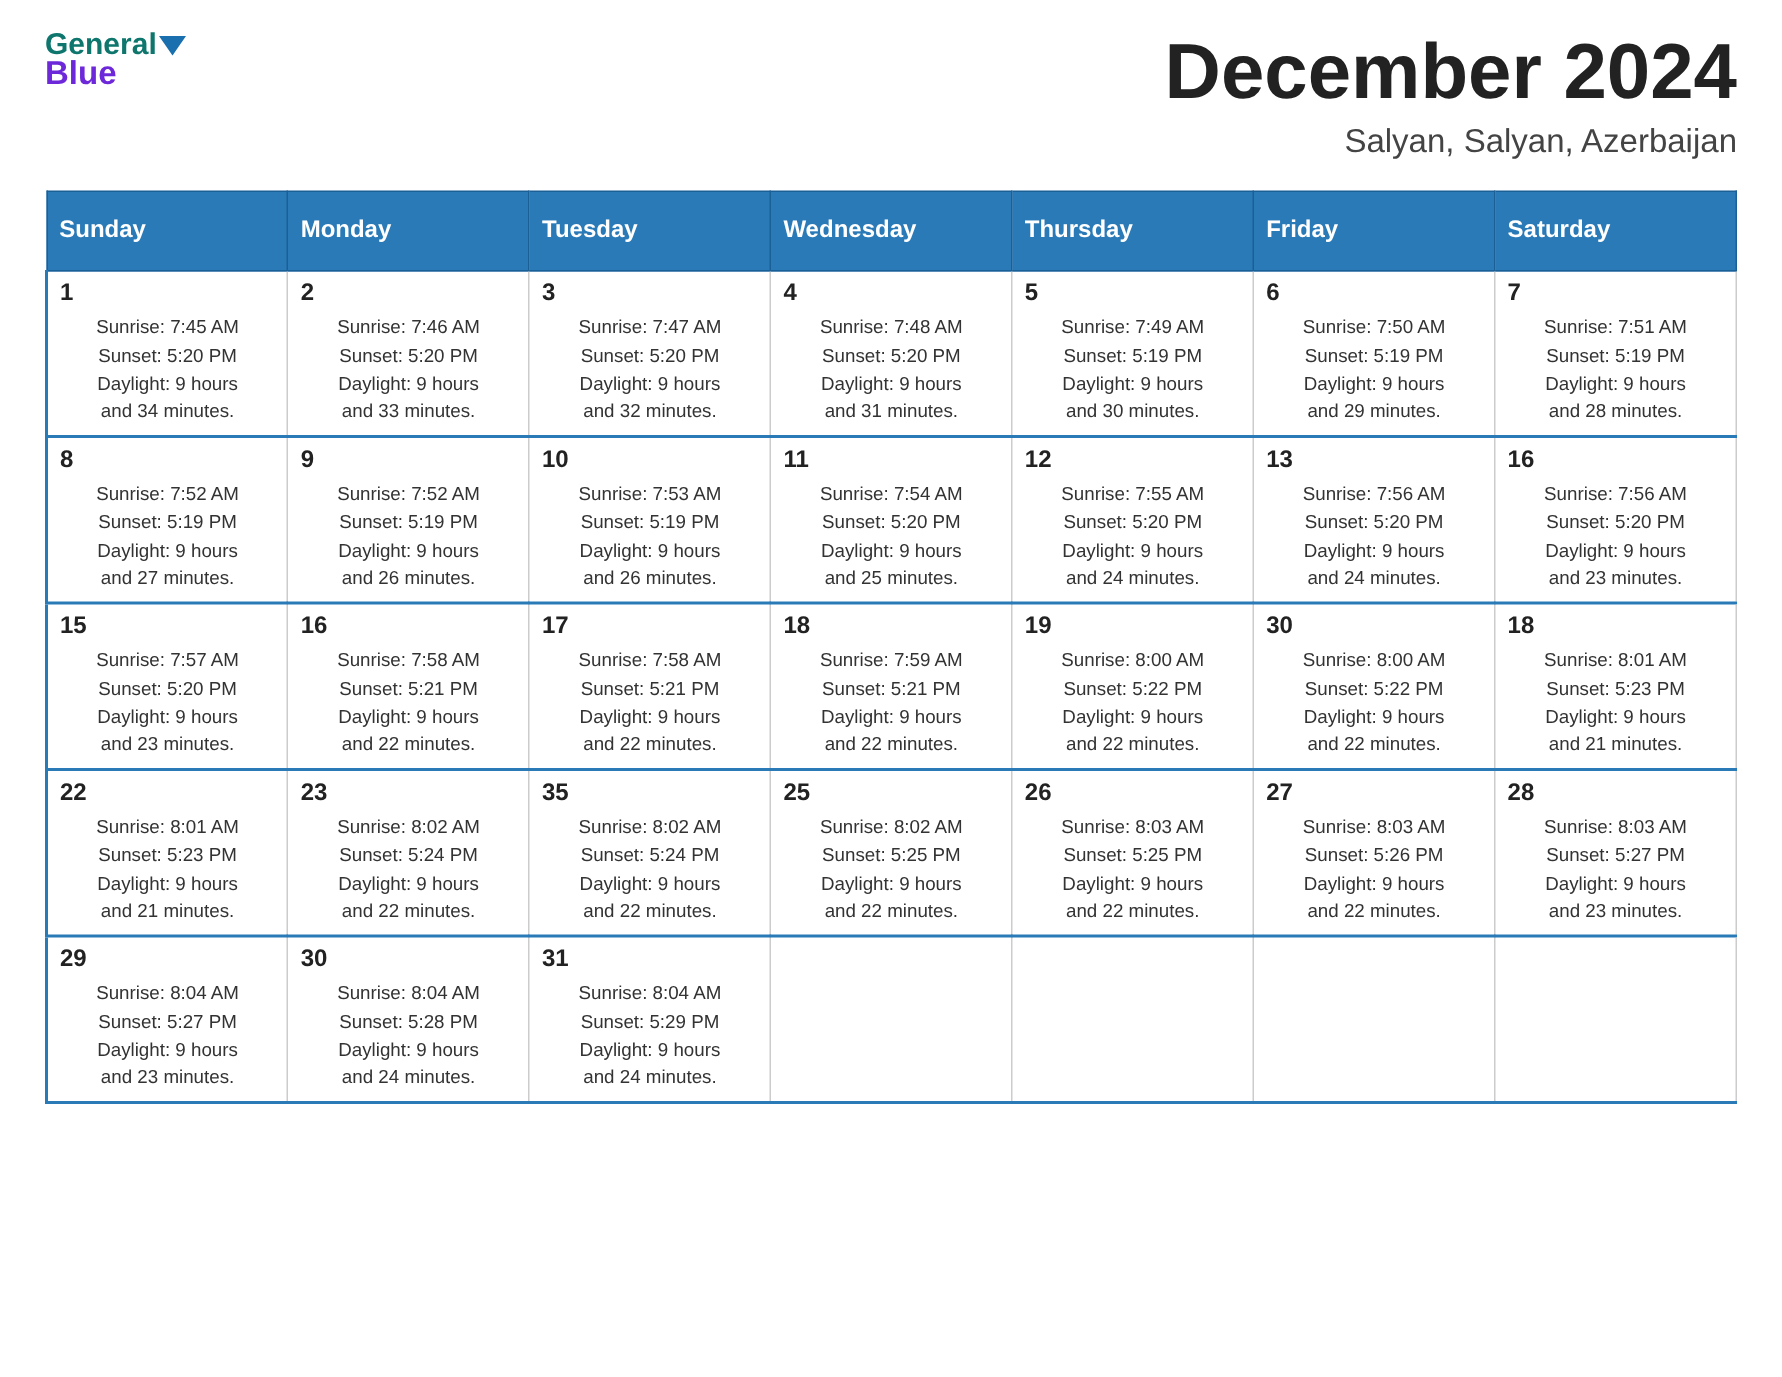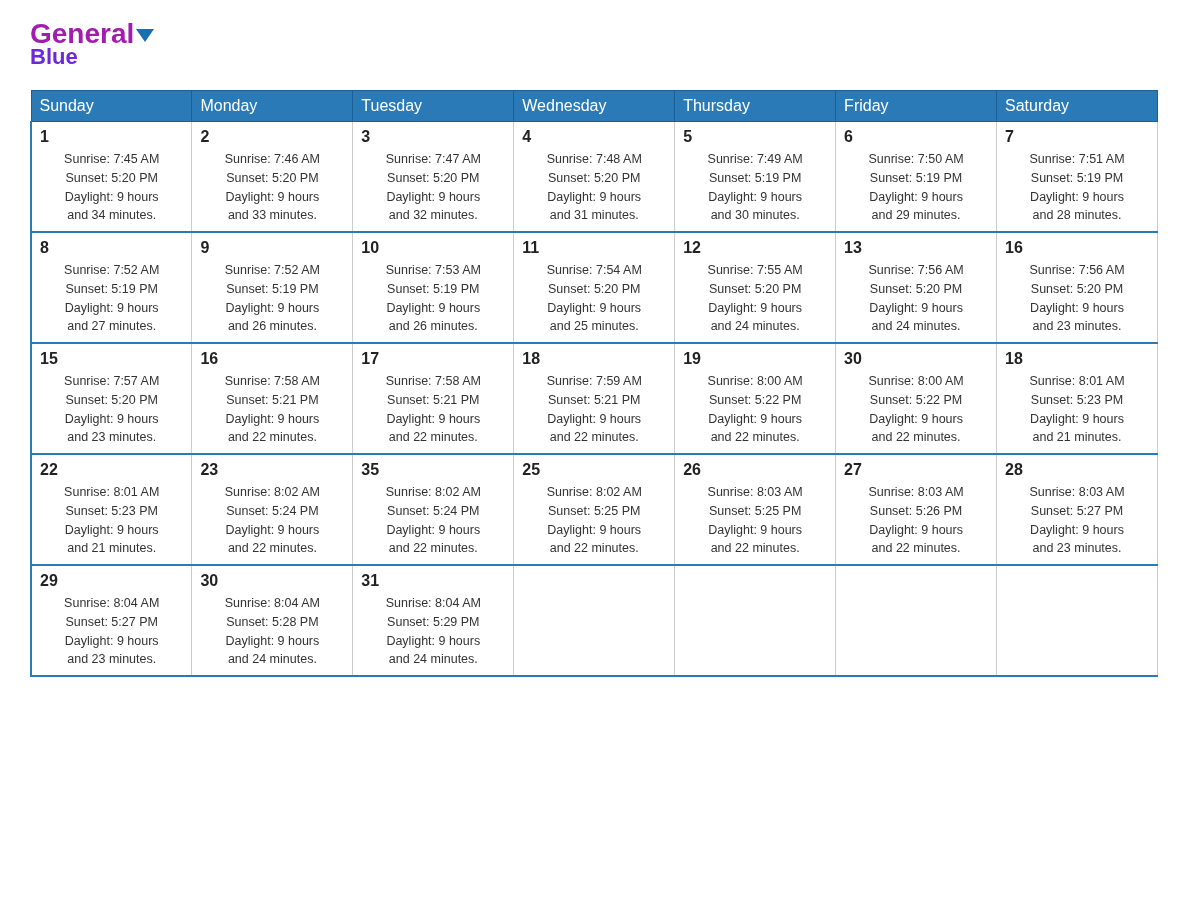--- a/index.html
+++ b/index.html
@@ -15,23 +15,23 @@
       justify-content: space-between;
       align-items: flex-start;
       margin-bottom: 20px;
     }
     .logo {
       display: flex;
       flex-direction: column;
       align-items: flex-start;
     }
     .logo-text {
-      font-size: 28px;
+      font-size: 20px;
       font-weight: bold;
-      color: #a21caf;
+      color: #0f766e;
       line-height: 1;
     }
     .logo-bottom {
       font-size: 22px;
       font-weight: bold;
       color: #6d28d9;
       margin-top: -4px;
     }
     .title-block {
       text-align: right;
@@ -49,22 +49,22 @@
     }
     table {
       width: 100%;
       border-collapse: collapse;
       table-layout: fixed;
     }
     thead tr th {
       background-color: #2a7ab8;
       color: #fff;
       font-size: 16px;
-      font-weight: normal;
-      padding: 6px 8px;
+      font-weight: bold;
+      padding: 17px 8px;
       text-align: left;
       border: 1px solid #1a5f96;
     }
     tbody tr td {
       border: 1px solid #ccc;
       vertical-align: top;
       padding: 6px 8px;
       font-size: 13px;
       color: #333;
       height: 110px;
@@ -96,20 +96,22 @@
 <body>
 
 <div class="header">
   <div class="logo">
     <div class="logo-text">
       General<span style="display:inline-block;width:0;height:0;border-left:9px solid transparent;border-right:9px solid transparent;border-top:13px solid #1a6fae;margin-left:2px;vertical-align:middle;"></span>
     </div>
     <div class="logo-bottom">Blue</div>
   </div>
   <div class="title-block">
+    <div class="month-title">December 2024</div>
+    <div class="location-title">Salyan, Salyan, Azerbaijan</div>
   </div>
 </div>
 
 <table>
   <thead>
     <tr>
       <th>Sunday</th>
       <th>Monday</th>
       <th>Tuesday</th>
       <th>Wednesday</th>

